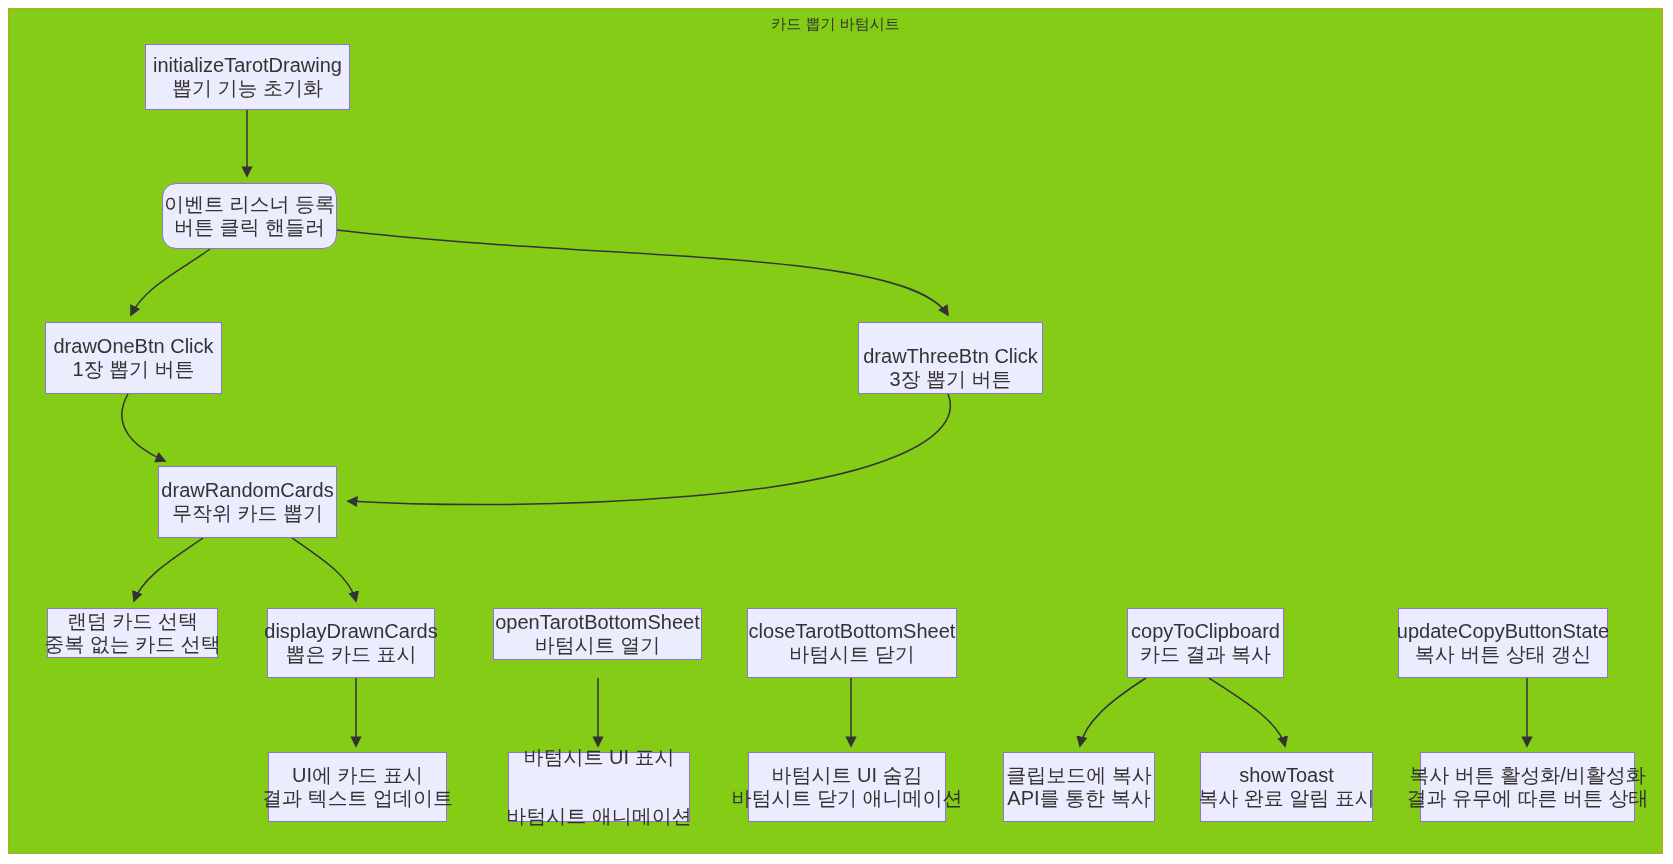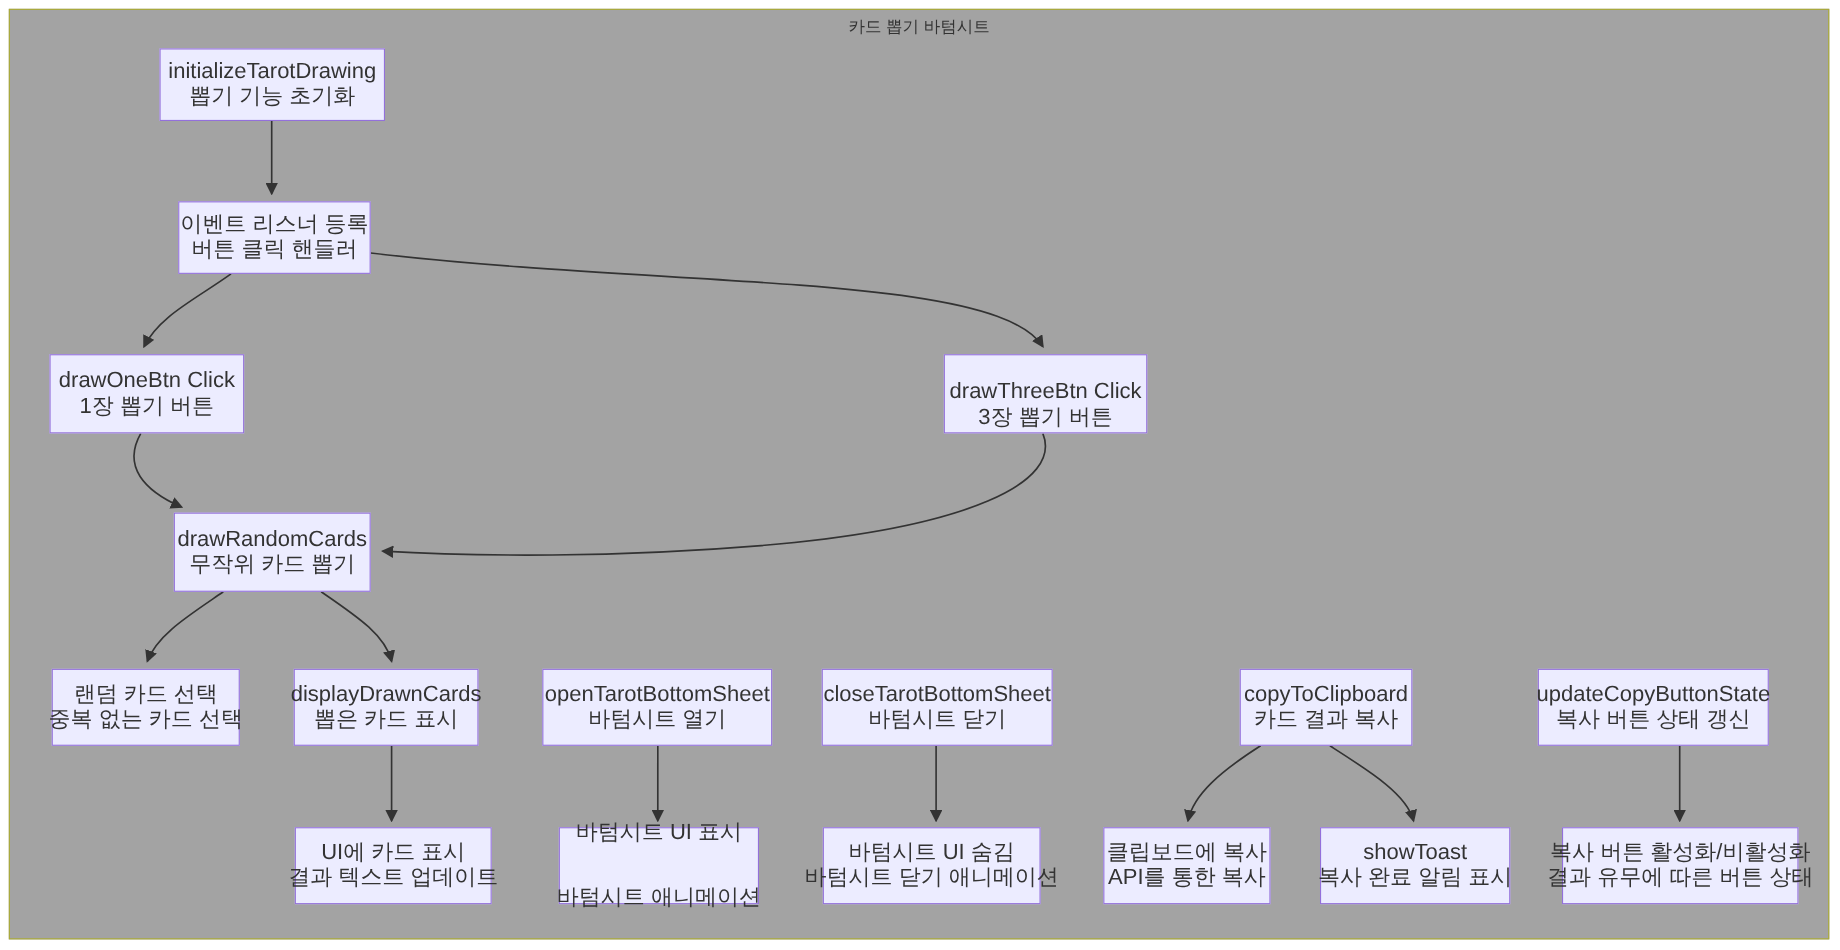--- a/index.html
+++ b/index.html
@@ -8,21 +8,21 @@
     width: 1673px;
     height: 864px;
     background: #ffffff;
     font-family: "Liberation Sans", "DejaVu Sans", sans-serif;
     overflow: hidden;
   }
   #cluster {
     position: absolute;
     left: 8px; top: 8px;
     width: 1655px; height: 846px;
-    background: #a3a3a3;
+    background: #84cc16;
     border: 1px solid #aaaa33;
     box-sizing: border-box;
   }
   #cluster-title {
     position: absolute;
     left: 0; top: 6px;
     width: 100%;
     text-align: center;
     font-size: 15px;
     color: #333333;
@@ -80,51 +80,51 @@
       <path d="M1209,678 C1245,701 1279,722 1285,746" marker-end="url(#arrow)"></path>
       <path d="M1527,678 L1527,746" marker-end="url(#arrow)"></path>
     </g>
   </svg>
 
   <div class="node" style="left:145px;top:44px;width:205px;height:66px;">
     <span class="l1">initializeTarotDrawing</span>
     <span class="l2">뽑기 기능 초기화</span>
   </div>
 
-  <div class="node" style="left:162px;top:183px;width:175px;height:66px;">
+  <div class="node" style="left:162px;top:183px;width:175px;height:66px;border-radius:14px;">
     <span class="l1">이벤트 리스너 등록</span>
     <span class="l2">버튼 클릭 핸들러</span>
   </div>
 
   <div class="node" style="left:45px;top:322px;width:177px;height:72px;">
     <span class="l1">drawOneBtn Click</span>
     <span class="l2">1장 뽑기 버튼</span>
   </div>
 
   <div class="node" style="left:858px;top:322px;width:185px;height:72px;justify-content:flex-end;">
     <span class="l1">drawThreeBtn Click</span>
     <span class="l2">3장 뽑기 버튼</span>
   </div>
 
   <div class="node" style="left:158px;top:466px;width:179px;height:72px;">
     <span class="l1">drawRandomCards</span>
     <span class="l2">무작위 카드 뽑기</span>
   </div>
 
-  <div class="node" style="left:47px;top:608px;width:171px;height:70px;">
+  <div class="node" style="left:47px;top:608px;width:171px;height:50px;">
     <span class="l1">랜덤 카드 선택</span>
     <span class="l2">중복 없는 카드 선택</span>
   </div>
 
   <div class="node" style="left:267px;top:608px;width:168px;height:70px;">
     <span class="l1">displayDrawnCards</span>
     <span class="l2">뽑은 카드 표시</span>
   </div>
 
-  <div class="node" style="left:493px;top:608px;width:209px;height:70px;">
+  <div class="node" style="left:493px;top:608px;width:209px;height:52px;">
     <span class="l1">openTarotBottomSheet</span>
     <span class="l2">바텀시트 열기</span>
   </div>
 
   <div class="node" style="left:747px;top:608px;width:210px;height:70px;">
     <span class="l1">closeTarotBottomSheet</span>
     <span class="l2">바텀시트 닫기</span>
   </div>
 
   <div class="node" style="left:1100px;top:608px;width:157px;height:70px;margin-left:27px;">

